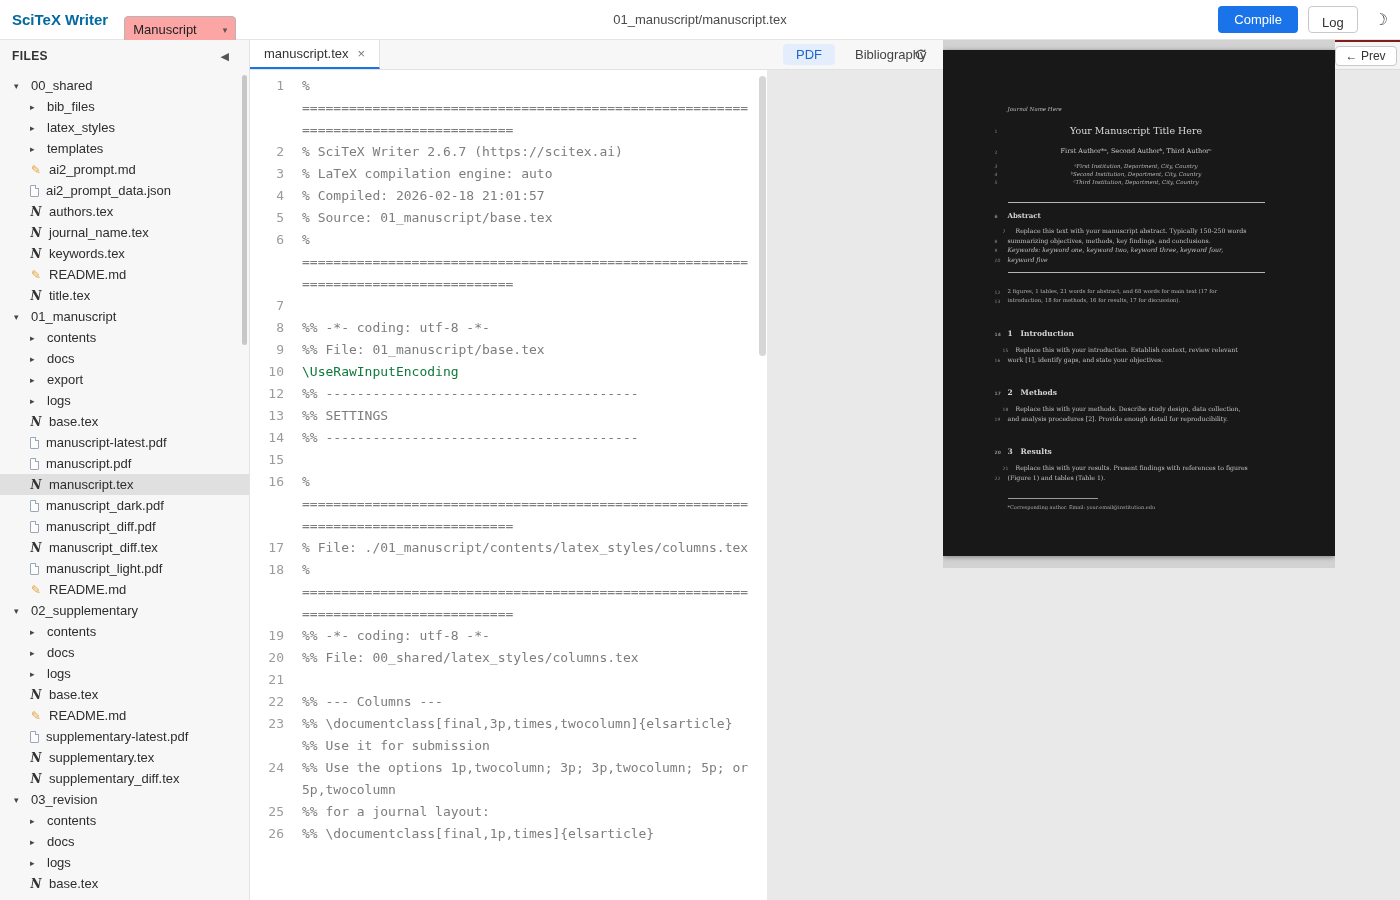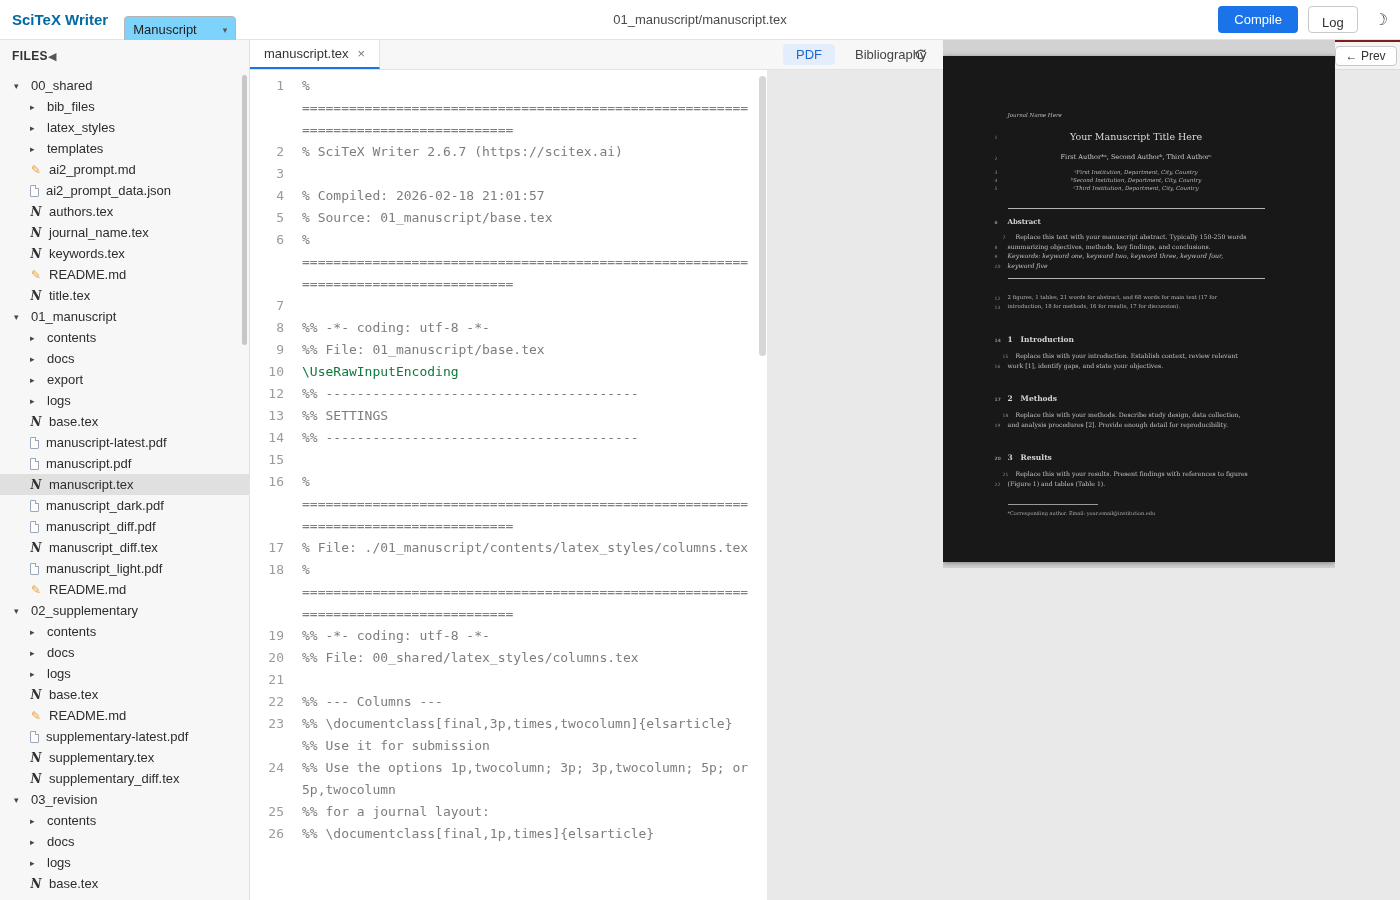--- a/index.html
+++ b/index.html
@@ -7,36 +7,36 @@
   body {
     width:1400px; height:900px; overflow:hidden;
     font-family:"Liberation Sans","DejaVu Sans",sans-serif;
     font-size:13px; color:#333; background:#fff;
   }
   
   .topbar { height:40px; display:flex; align-items:center; padding:0 12px;
     background:#fff; border-bottom:1px solid #e4e4e4; position:relative; }
   .brand { color:#0369a1; font-weight:bold; font-size:15px; margin-right:16px; white-space:nowrap; }
   .docsel { display:flex; align-items:center; justify-content:space-between; width:112px; height:27px;
-    border:1px solid #b5b5b5; border-radius:4px; padding:0 8px; background:#7dd3fc; cursor:pointer; color:#222;margin-top:20px; }
+    border:1px solid #b5b5b5; border-radius:4px; padding:0 8px; background:#fca5a5; cursor:pointer; color:#222;margin-top:20px; }
   .docsel .caret { font-size:9px; color:#555; margin-left:6px; }
   .path { position:absolute; left:50%; transform:translateX(-50%); color:#4a4a4a; }
   .top-right { margin-left:auto; display:flex; align-items:center; gap:10px; }
   .btn-compile { background:#1a73e8; color:#fff; border:none; border-radius:4px; height:27px;
     padding:0 16px; font-size:13px; cursor:pointer; font-family:inherit; }
   .btn-log { background:#fff; color:#333; border:1px solid #c9c9c9; border-radius:4px; height:27px;
     padding:8px 13px; font-size:13px; cursor:pointer; font-family:inherit; }
   .moon { font-size:16px; color:#444; margin-left:6px; cursor:pointer; }
 
   
   .main { display:flex; height:860px; }
 
   
   .sidebar { width:250px; background:#f7f7f7; border-right:1px solid #e2e2e2; position:relative; overflow:hidden; flex-shrink:0; }
-  .sidebar-header { height:32px; display:flex; align-items:center; padding:0 20px 0 12px; }
+  .sidebar-header { height:32px; display:flex; align-items:center; justify-content:space-between; padding:0 20px 0 12px; }
   .sidebar-title { font-size:12px; font-weight:bold; letter-spacing:.4px; color:#333; }
   .collapse { color:#555; font-size:11px; cursor:pointer; }
   .file-tree { padding-top:3px; }
   .tree-row { height:21px; display:flex; align-items:center; gap:7px; padding-left:14px;
     color:#2d2d2d; cursor:pointer; white-space:nowrap; }
   .tree-row.depth1 { padding-left:30px; }
   .tree-row.selected { background:#e0e0e0; }
   .tri { font-size:9px; color:#444; width:10px; flex-shrink:0; }
   .ficon { width:12px; flex-shrink:0; display:inline-flex; justify-content:center; align-items:center; }
   .ficon.md { color:#e6a23c; font-size:12px; }
@@ -62,21 +62,21 @@
   .ed-thumb { position:absolute; right:1px; top:36px; width:7px; height:280px; background:#d6d6d6; border-radius:4px; }
 
   
   .preview { flex:1; display:flex; flex-direction:row; background:#e9e9e9; min-width:0; }
   .ptabbar { height:30px; background:#f7f7f7; border-bottom:1px solid #e2e2e2; display:flex; align-items:center;
     padding:0 16px; gap:20px; position:relative; flex-shrink:0; }
   .ptab-pdf { background:#e3edfb; color:#1a66cc; border-radius:4px; padding:3px 13px; cursor:pointer; }
   .ptab-bib { color:#444; cursor:pointer; }
   .refresh { position:absolute; right:16px; top:8px; cursor:pointer; line-height:0; }
   .viewer { height:528px; background:#d2d2d2; overflow:hidden; flex-shrink:0; }
-  .pdfpage { width:392px; height:506px; background:#181818; margin:16px auto 0; box-shadow:0 1px 5px rgba(0,0,0,.4);
+  .pdfpage { width:392px; height:506px; background:#181818; margin:10px auto 0; box-shadow:0 1px 5px rgba(0,0,0,.4);
     font-family:"DejaVu Serif","Liberation Serif",serif; color:#c9c9c9; padding-top:55px; position:relative; overflow:hidden; }
   .pl { position:relative; padding:0 70px 0 65px; line-height:9px; }
   .plnum { position:absolute; left:52px; top:1px; font-size:4.5px; color:#8a8a8a; font-family:"DejaVu Sans",sans-serif; }
   .pl.journal { font-style:italic; font-size:5.5px; margin-bottom:11px; color:#bdbdbd; }
   .pl.title { font-size:9.5px; line-height:12px; text-align:center; margin-bottom:10px; color:#d8d8d8; }
   .pl.authors { font-size:6.5px; text-align:center; margin-bottom:6px; color:#cdcdcd; }
   .pl.inst { font-size:5.5px; font-style:italic; text-align:center; line-height:8px; color:#b8b8b8; }
   .pl.rule1 { height:1px; background:#b5b5b5; padding:0; margin:16px 70px 8px 65px; }
   .pl.rule2 { height:1px; background:#b5b5b5; padding:0; margin:8px 70px 14px 65px; }
   .pl.abshead { font-weight:bold; font-size:7px; margin:4px 0 6px; color:#d2d2d2; }
@@ -291,20 +291,21 @@
         <div class="code-line">
           <span class="ln">1</span>
           <span class="ct">% ====================================================================================</span>
         </div>
         <div class="code-line">
           <span class="ln">2</span>
           <span class="ct">% SciTeX Writer 2.6.7 (https://scitex.ai)</span>
         </div>
         <div class="code-line">
           <span class="ln">3</span>
+          <span class="ct">% LaTeX compilation engine: auto</span>
         </div>
         <div class="code-line">
           <span class="ln">4</span>
           <span class="ct">% Compiled: 2026-02-18 21:01:57</span>
         </div>
         <div class="code-line">
           <span class="ln">5</span>
           <span class="ct">% Source: 01_manuscript/base.tex</span>
         </div>
         <div class="code-line">

